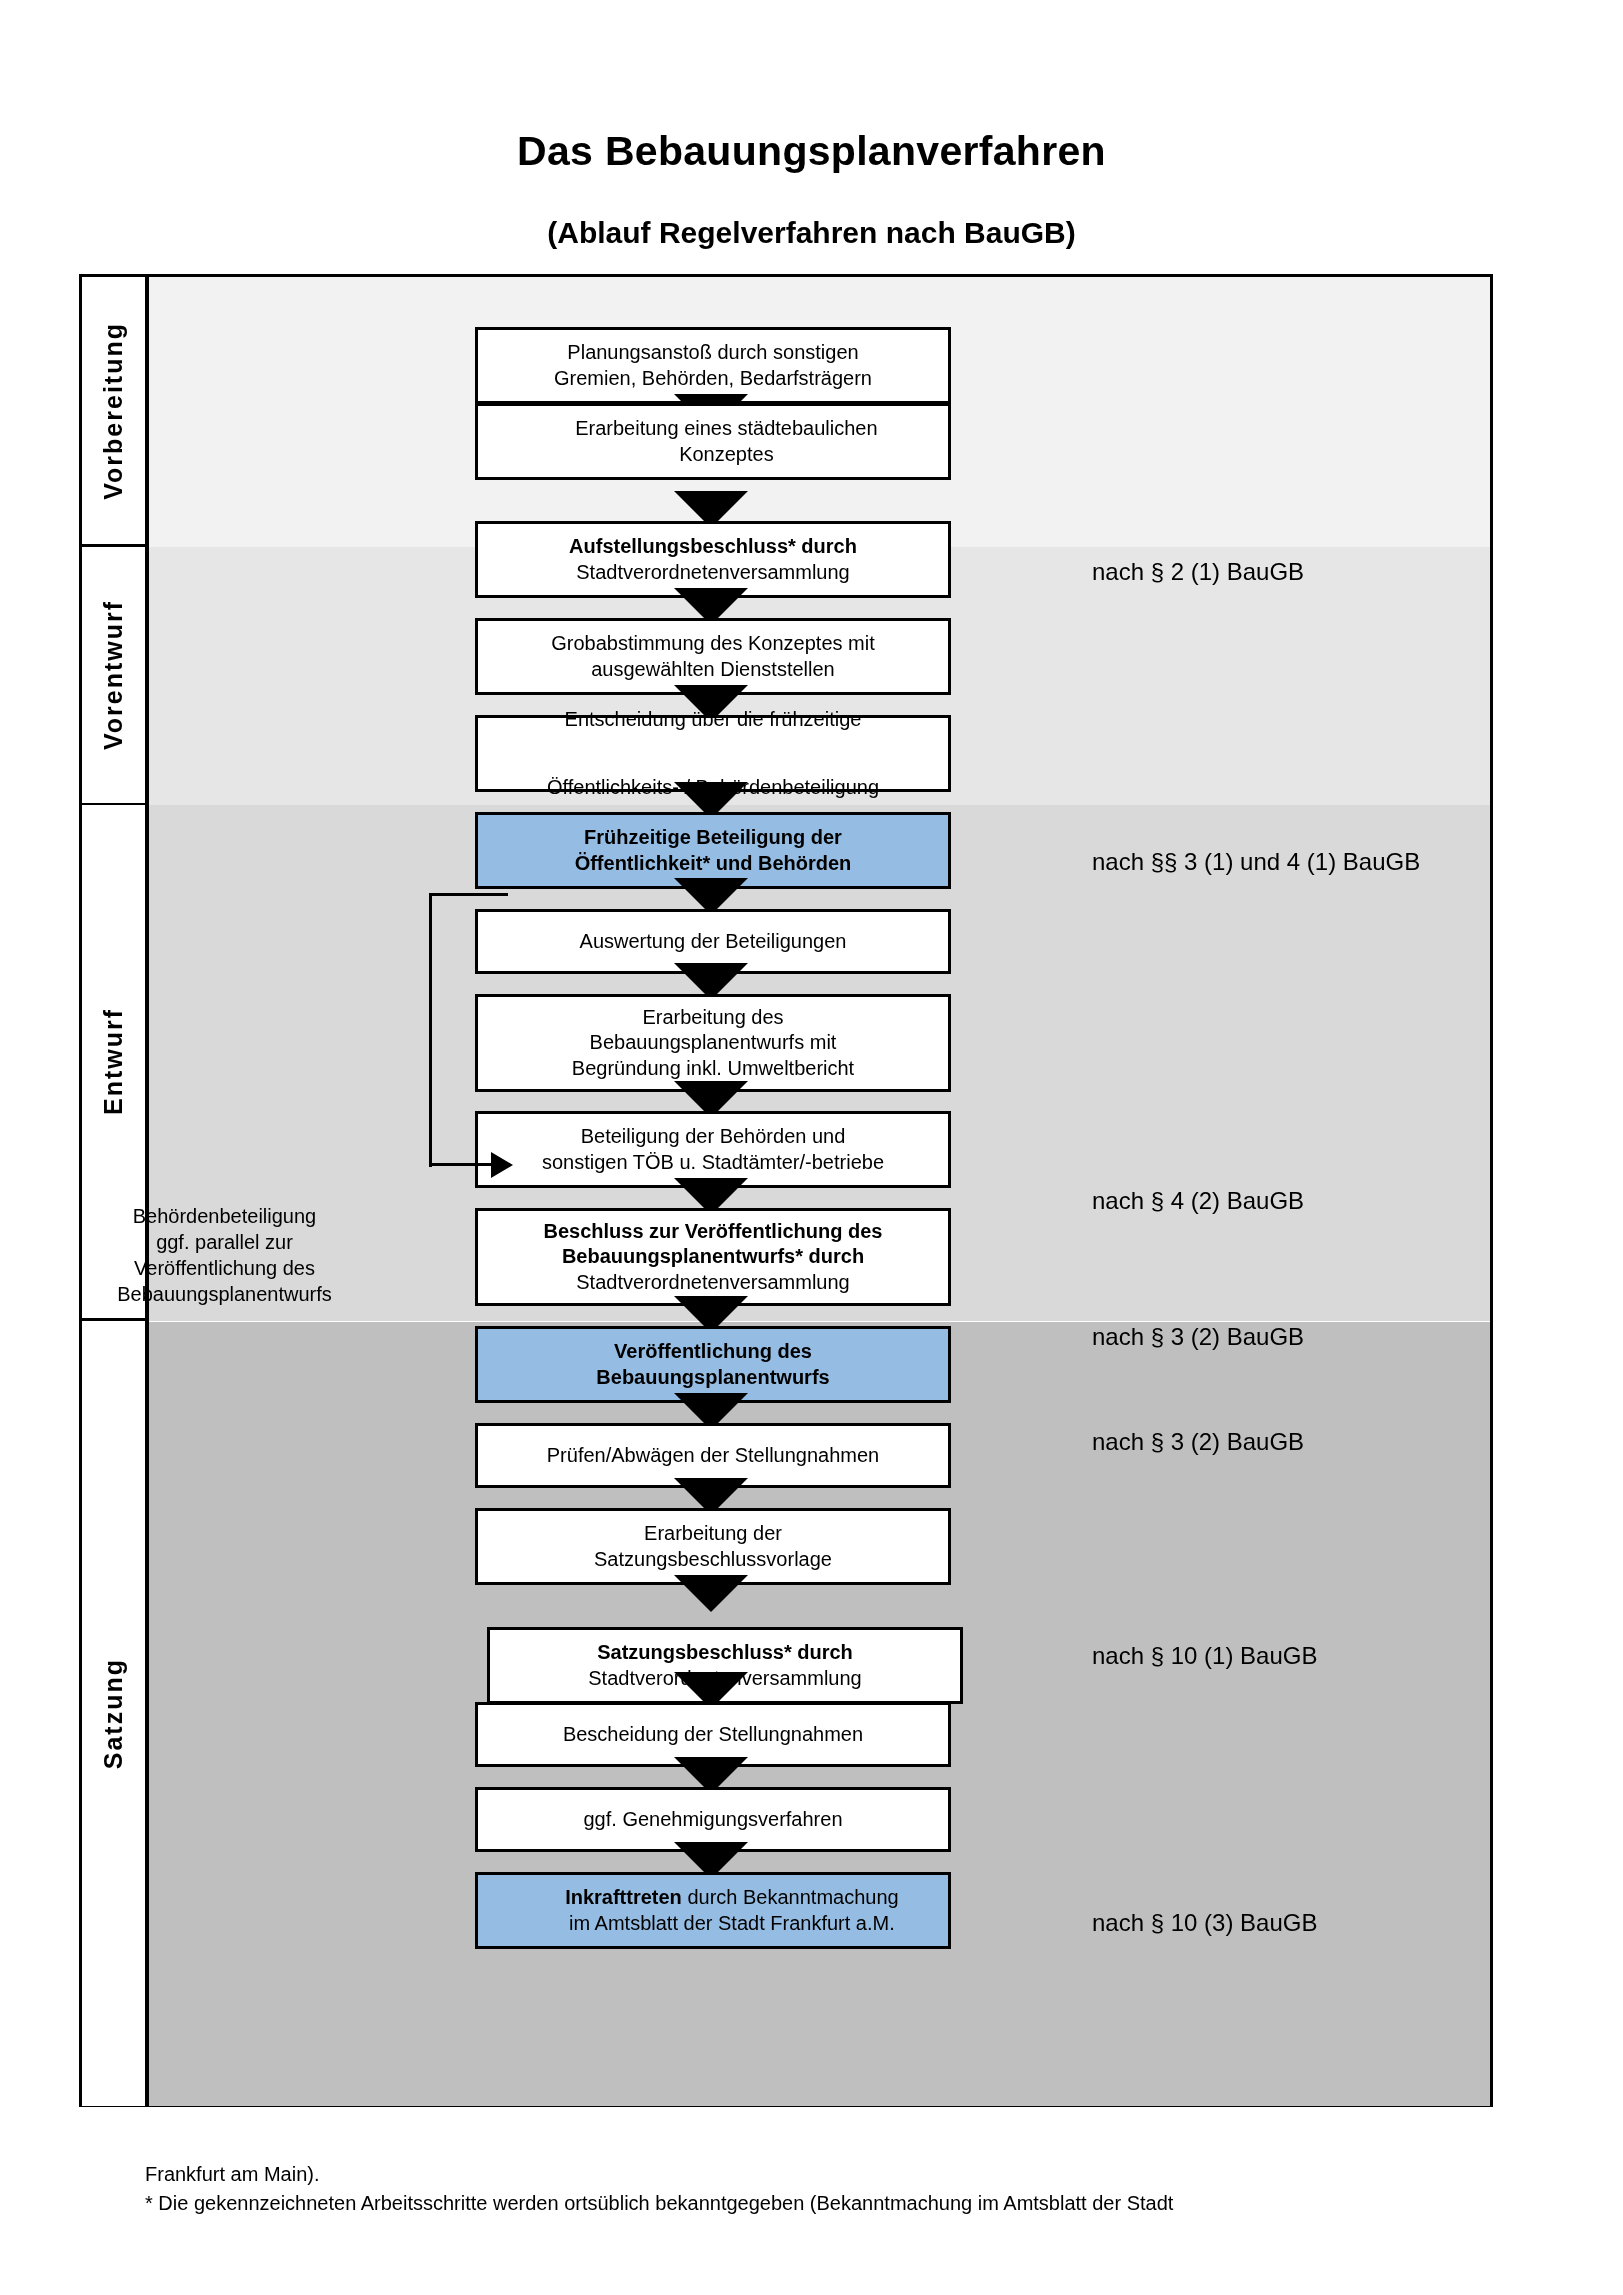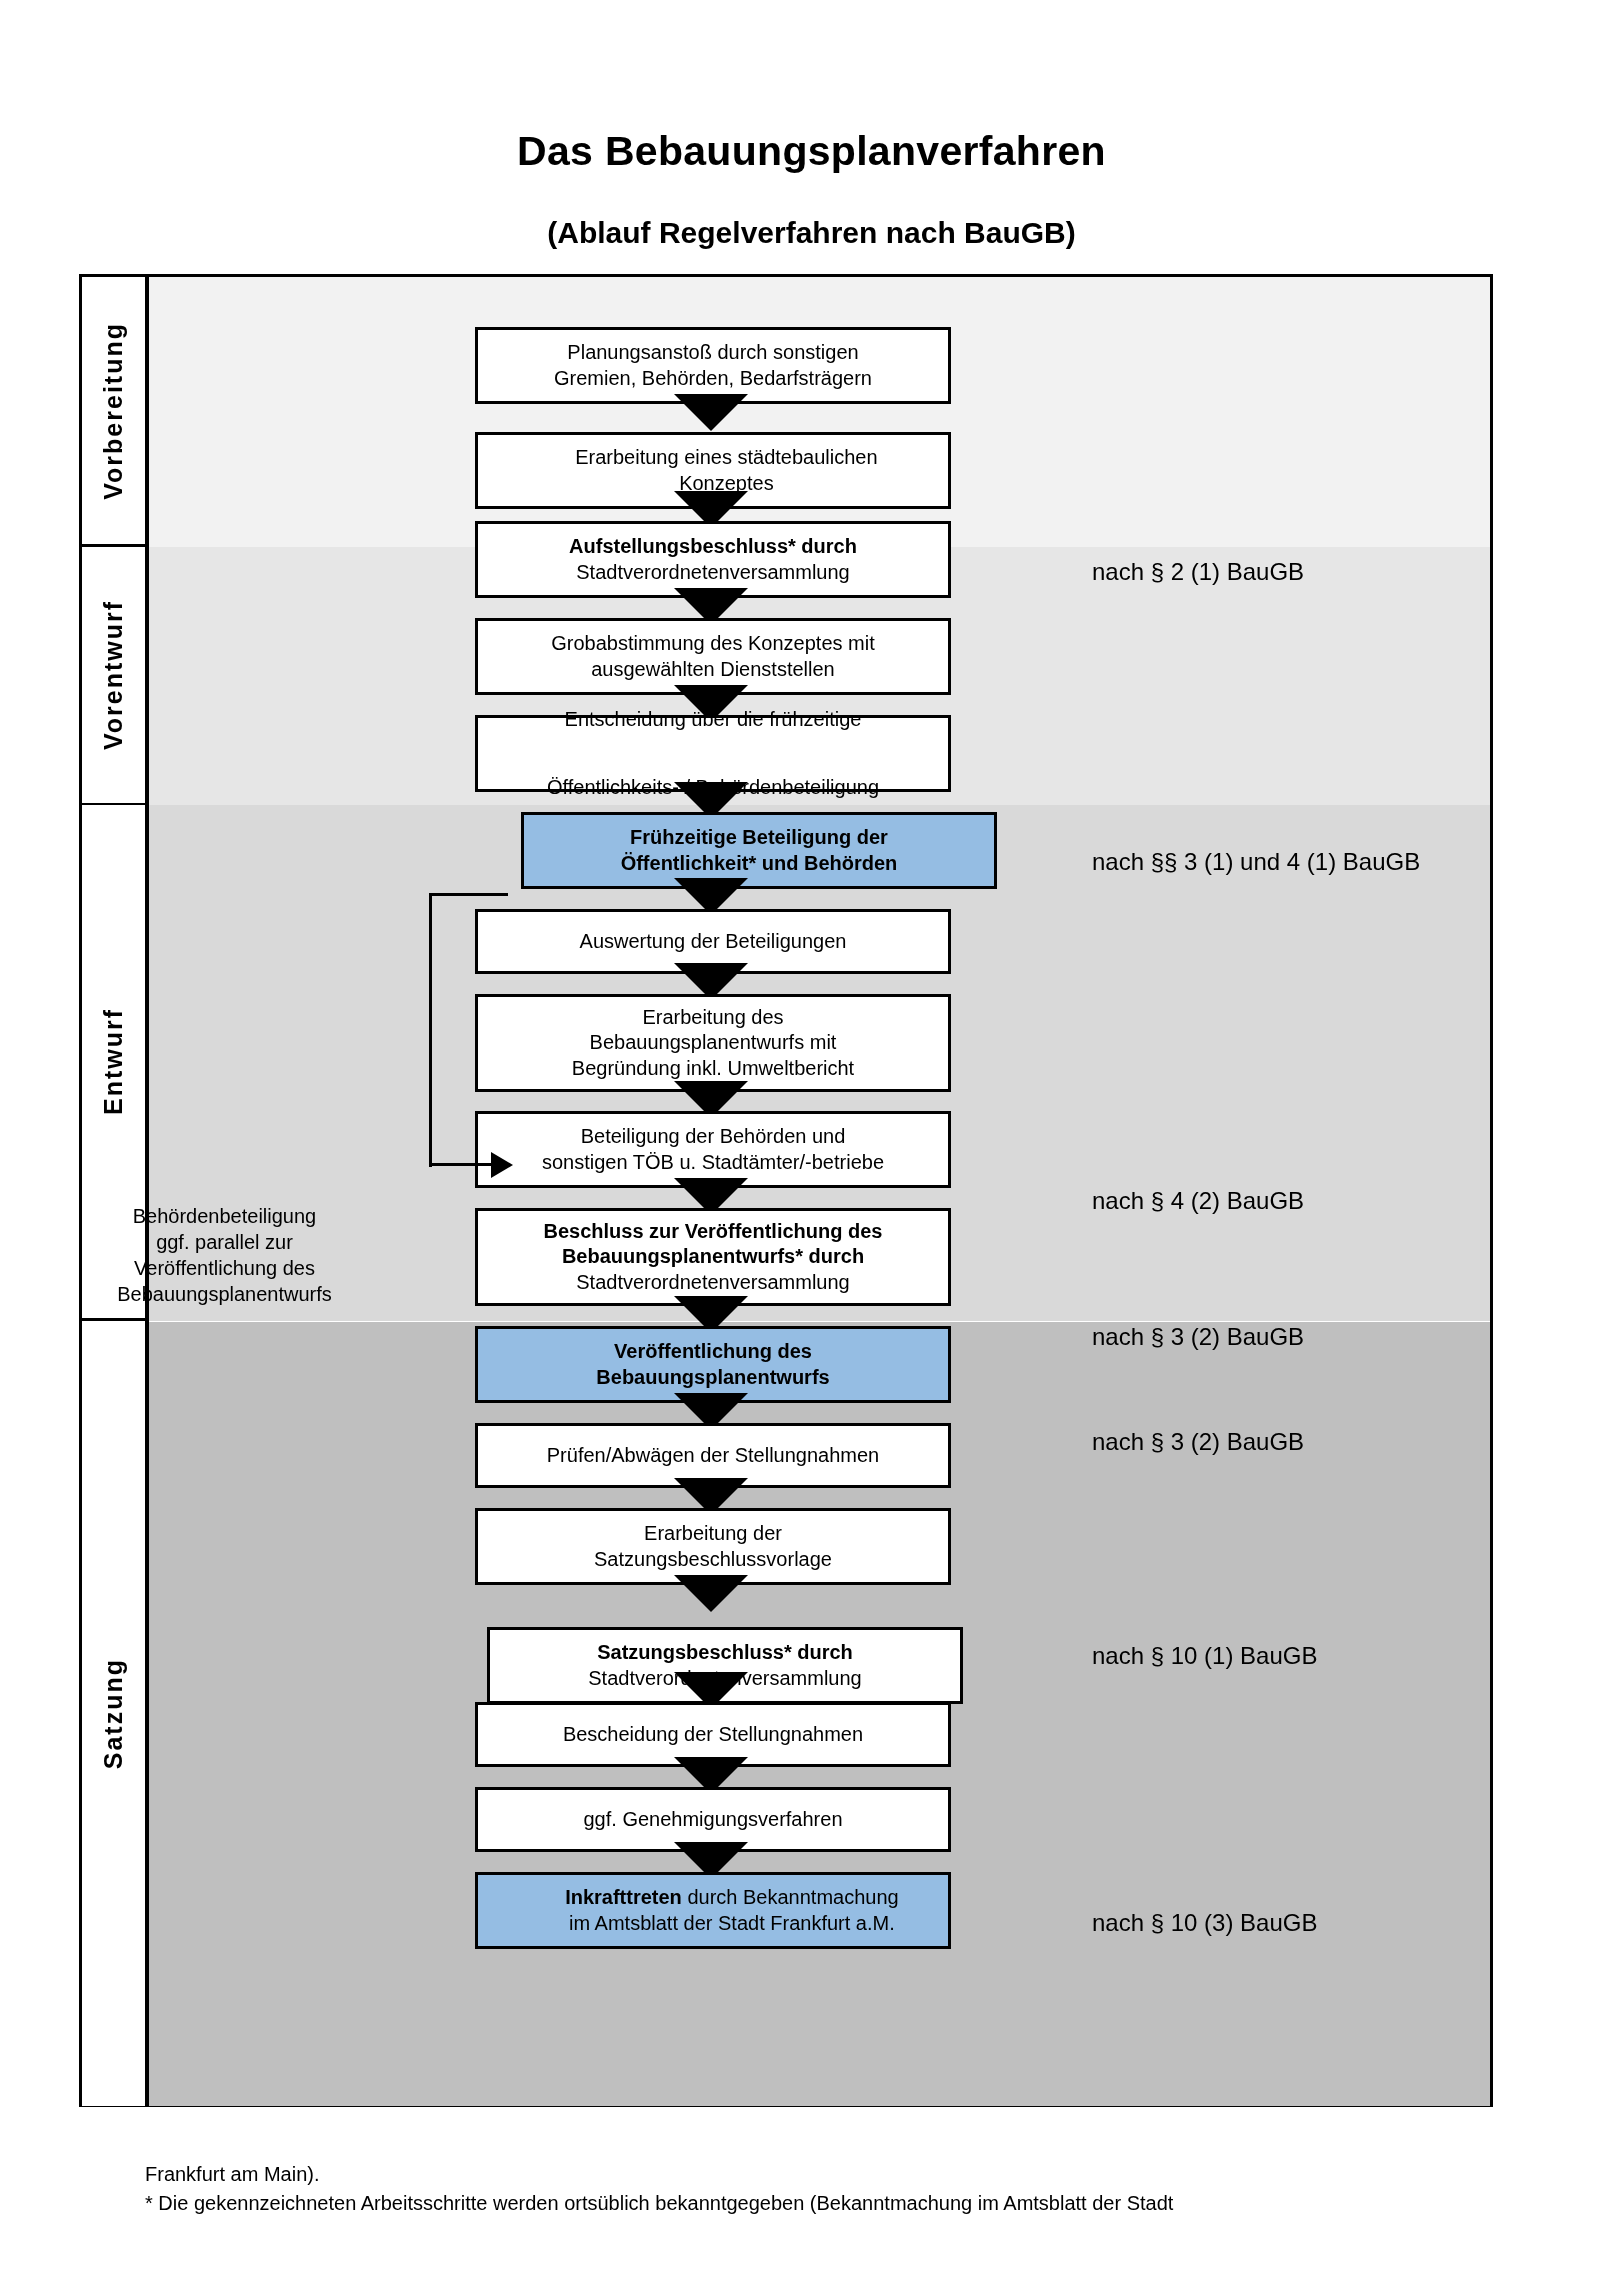--- a/index.html
+++ b/index.html
@@ -129,21 +129,21 @@
 
   <div id="label-divider"></div>
 </div>
 
 <div class="box" style="top:327px;height:77px;">
   <span class="ln">Planungsanstoß durch sonstigen</span>
   <span class="ln">Gremien, Behörden, Bedarfsträgern</span>
 </div>
 <div class="arrow" style="top:394px;"></div>
 
-<div class="box" style="top:432px;height:77px;padding-left:32px;">
+<div class="box" style="top:403px;height:77px;padding-left:32px;">
   <span class="ln">Erarbeitung eines städtebaulichen</span>
   <span class="ln">Konzeptes</span>
 </div>
 <div class="arrow" style="top:491px;"></div>
 
 <div class="box" style="top:521px;height:77px;">
   <span class="ln"><b>Aufstellungsbeschluss* durch</b></span>
   <span class="ln">Stadtverordnetenversammlung</span>
 </div>
 <div class="arrow" style="top:588px;"></div>
@@ -153,21 +153,21 @@
   <span class="ln">ausgewählten Dienststellen</span>
 </div>
 <div class="arrow" style="top:685px;"></div>
 
 <div class="box" style="top:715px;height:77px;gap:42px;">
   <span class="ln">Entscheidung über die frühzeitige</span>
   <span class="ln">Öffentlichkeits- / Behördenbeteiligung</span>
 </div>
 <div class="arrow" style="top:782px;"></div>
 
-<div class="box blue" style="top:812px;height:77px;margin-left:46px;">
+<div class="box blue" style="top:812px;height:77px;">
   <span class="ln"><b>Frühzeitige Beteiligung der</b></span>
   <span class="ln"><b>Öffentlichkeit* und Behörden</b></span>
 </div>
 <div class="arrow" style="top:878px;"></div>
 
 <div class="box" style="top:909px;height:65px;">
   <span class="ln">Auswertung der Beteiligungen</span>
 </div>
 <div class="arrow" style="top:963px;"></div>
 

